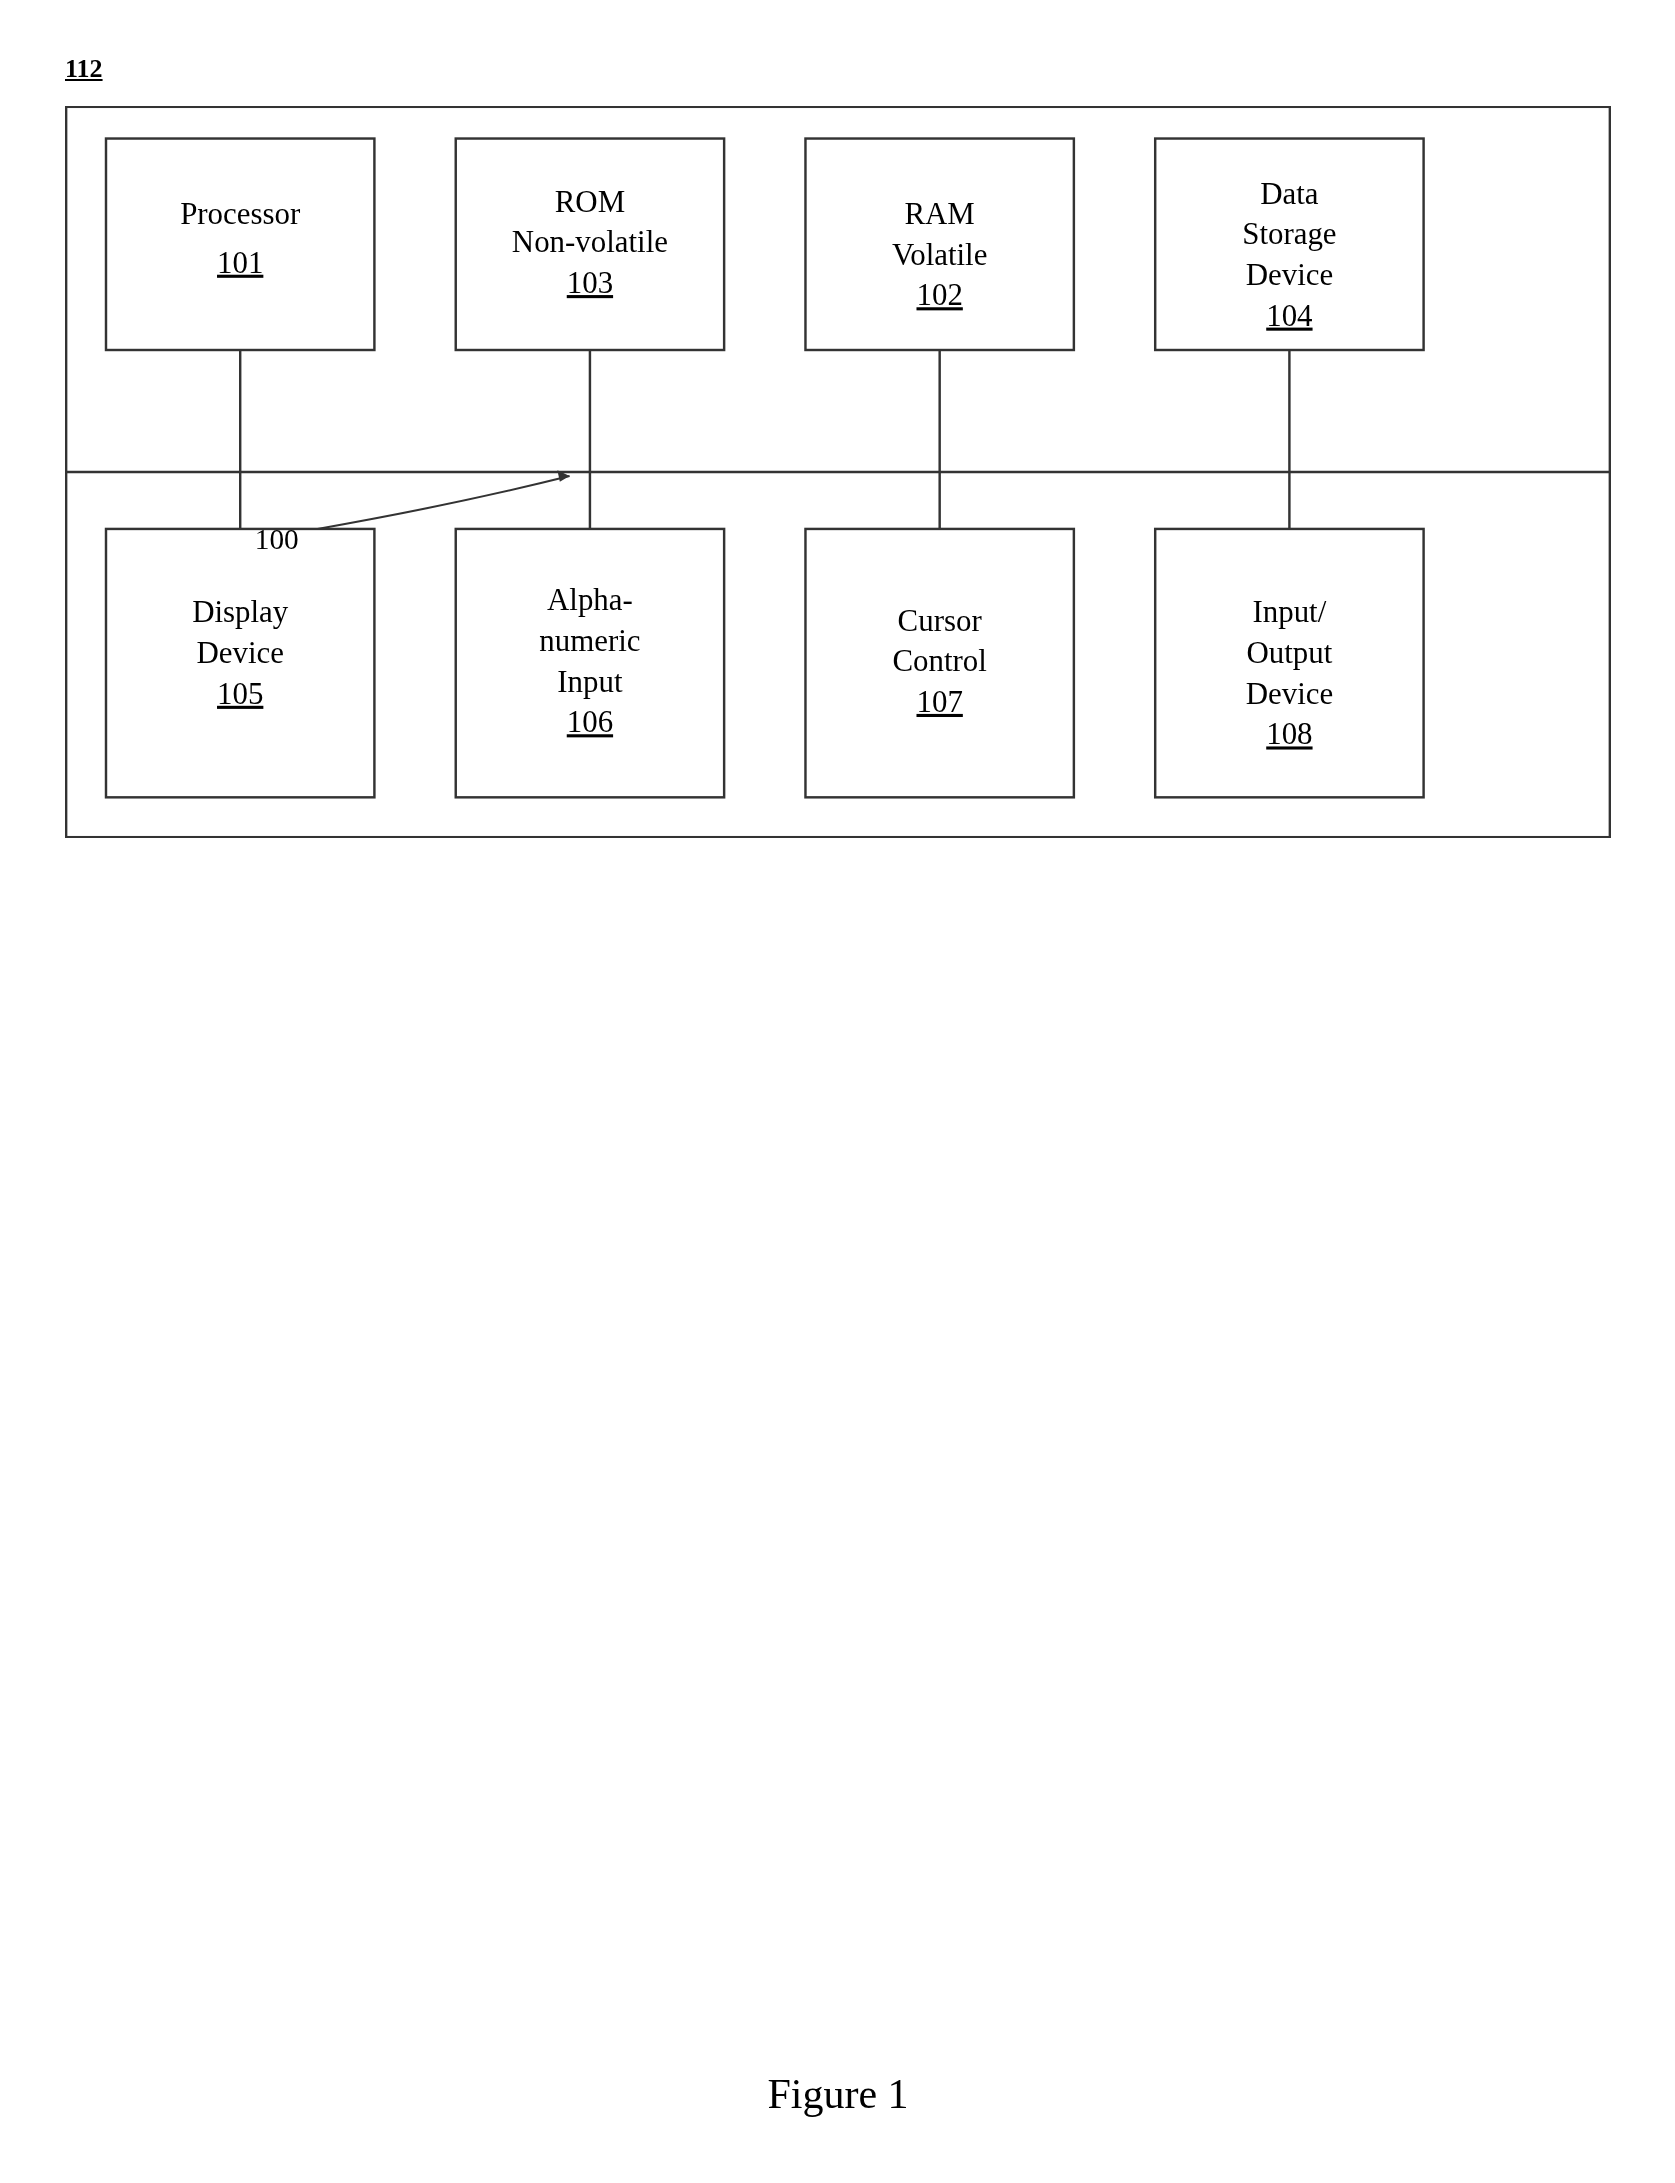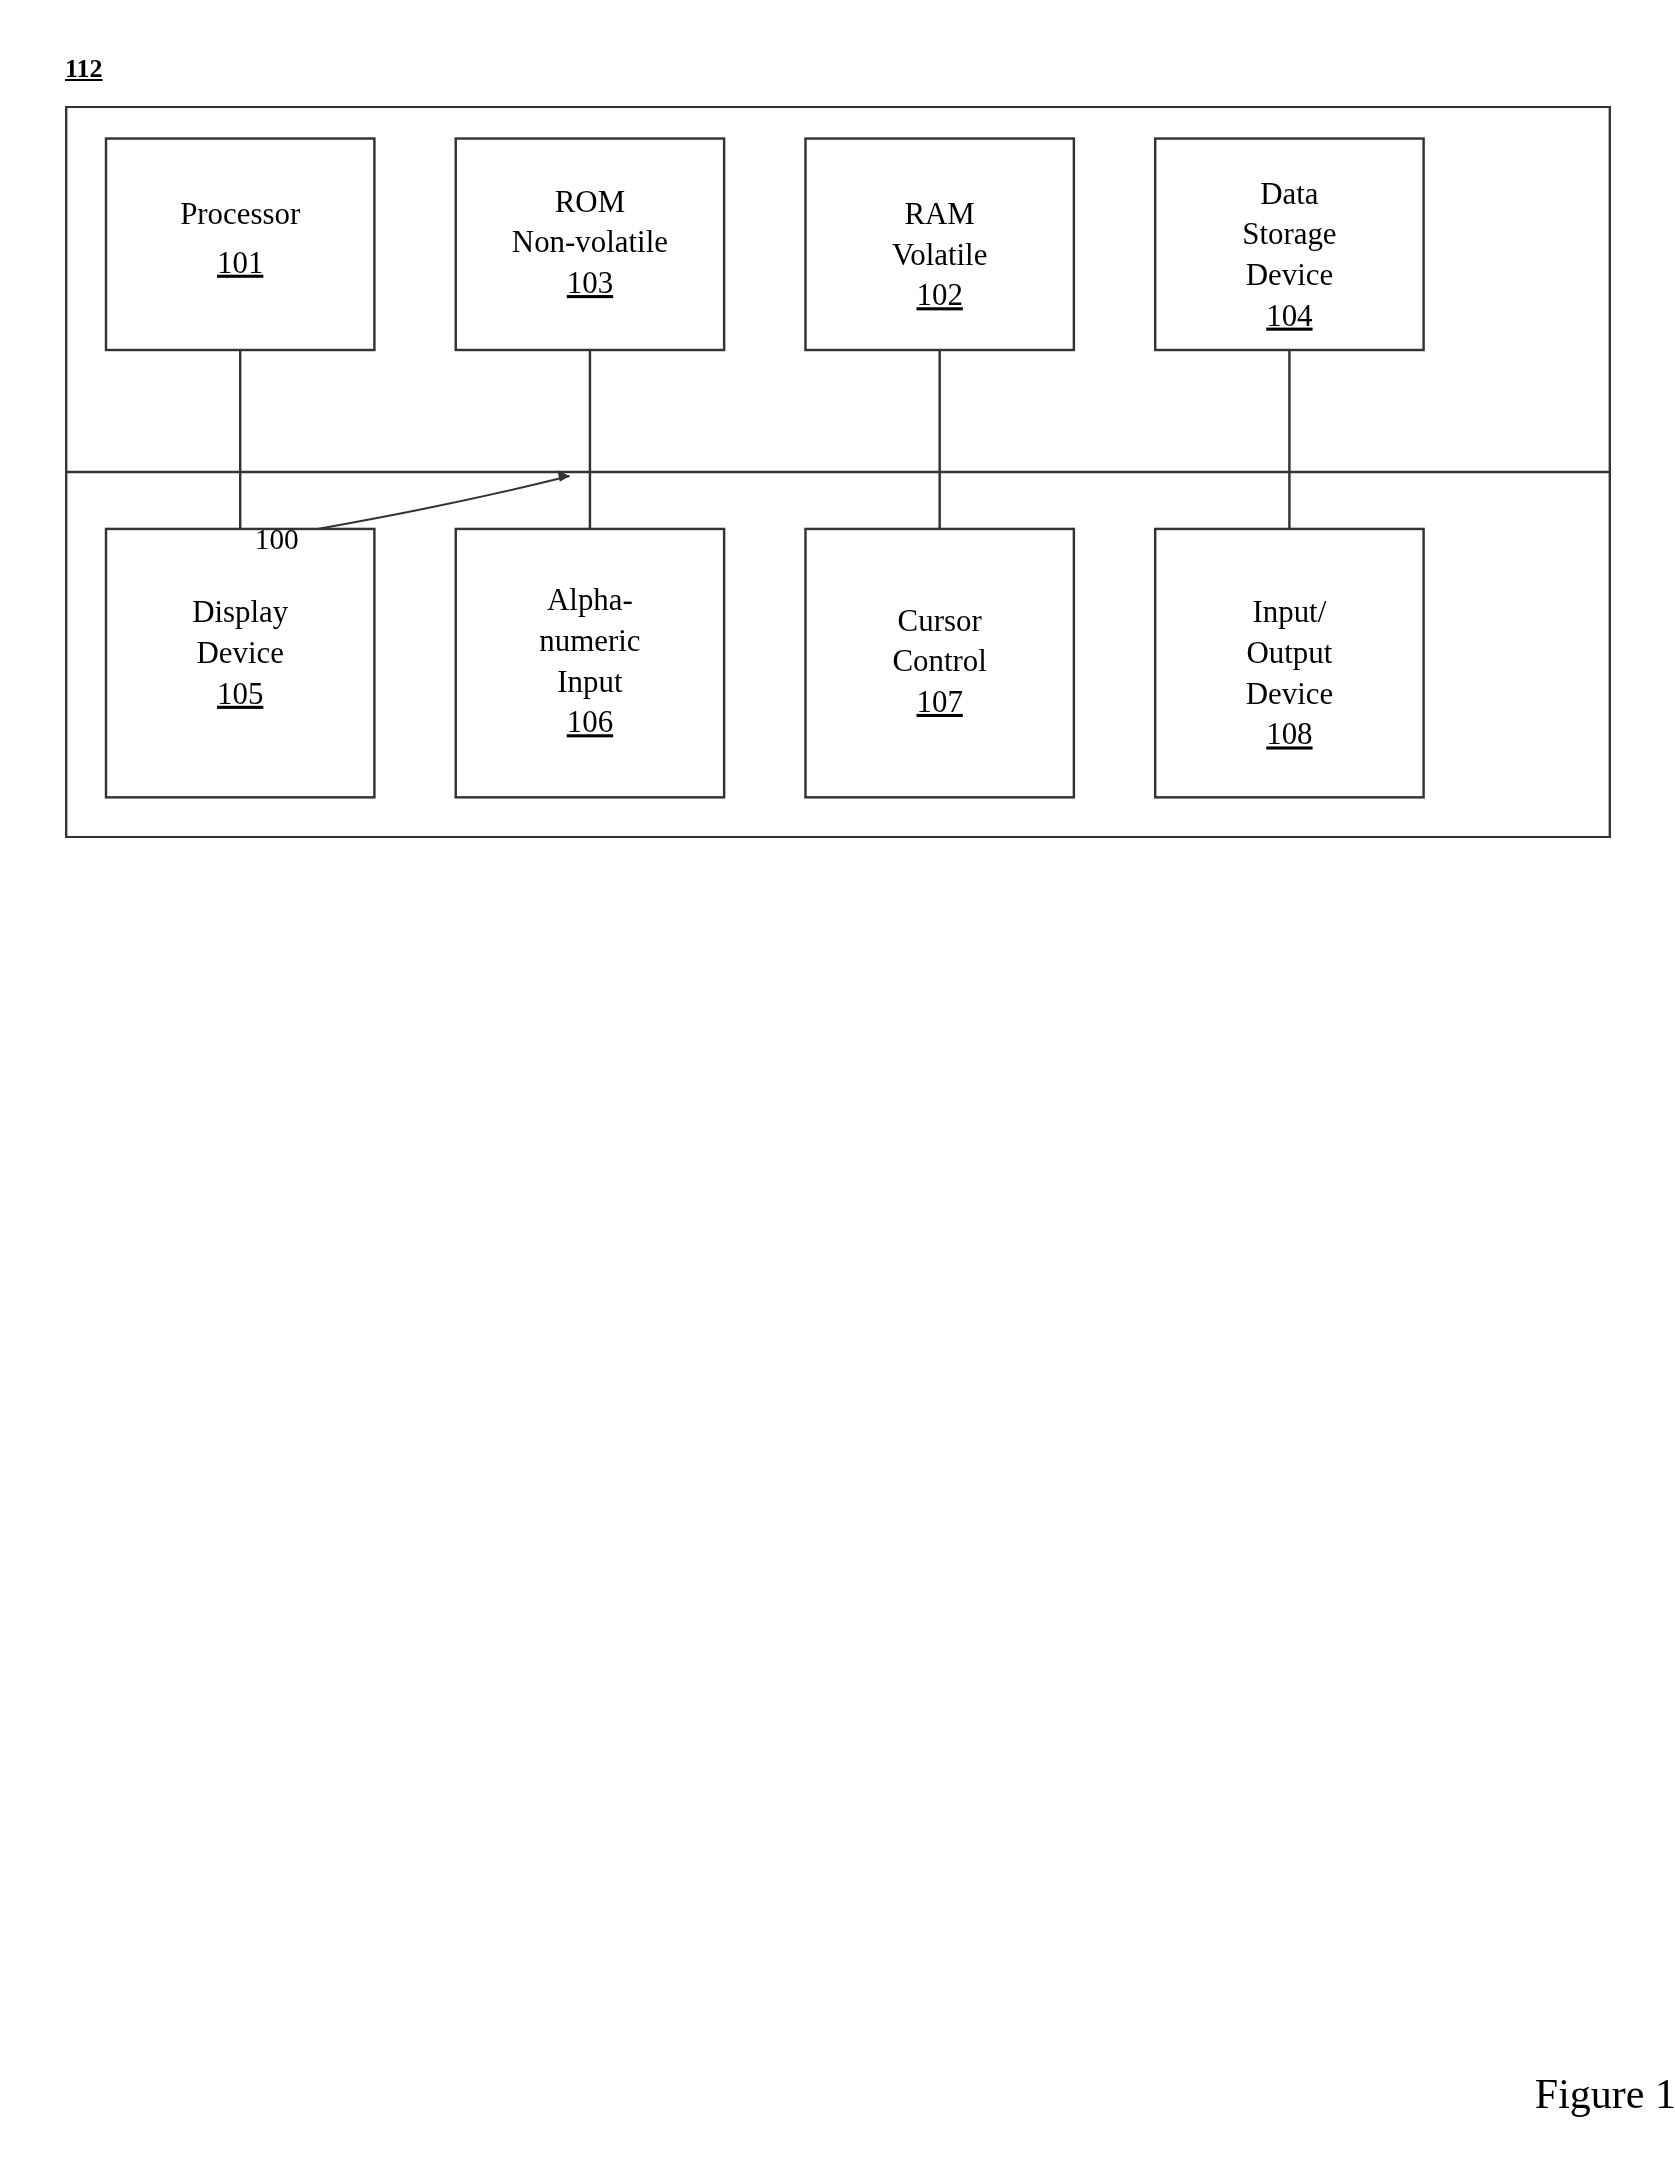--- a/index.html
+++ b/index.html
@@ -24,21 +24,21 @@
       font-size: 26px;
       font-weight: bold;
       text-decoration: underline;
     }
 
     .figure-caption {
       position: absolute;
       bottom: 65px;
       left: 0;
       right: 0;
-      text-align: right;
+      text-align: center;
       font-size: 42px;
     }
   </style>
 </head>
 <body>
 
 <div class="page-number">112</div>
 
 <svg xmlns="http://www.w3.org/2000/svg" style="position:absolute; top:106px; left:65px; width:1546px; height:732px;" viewBox="0 0 1900 900">
 

